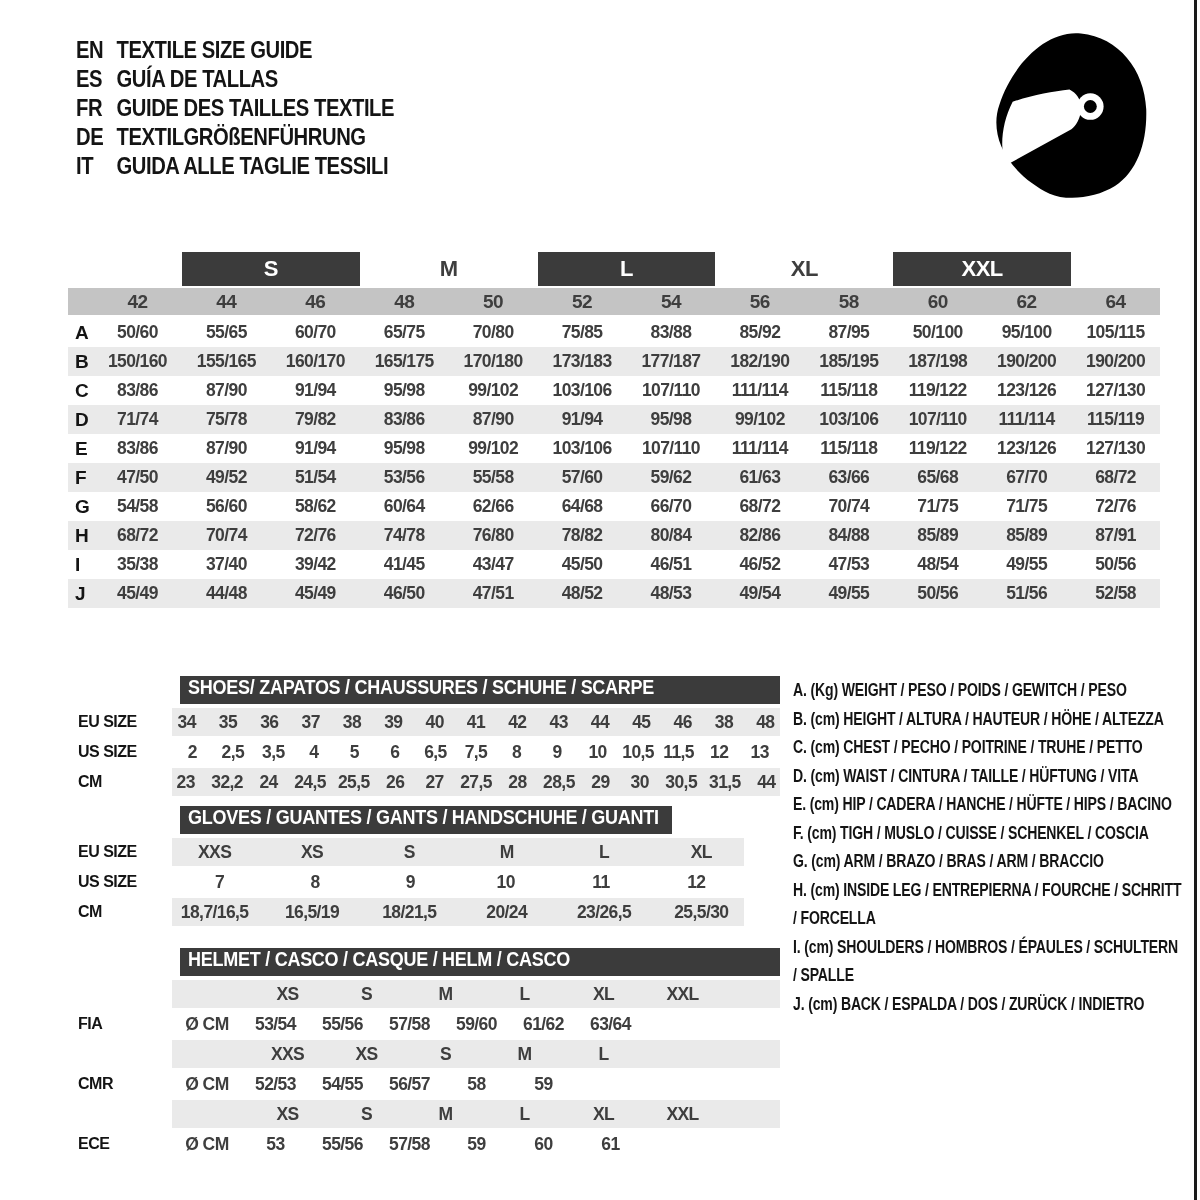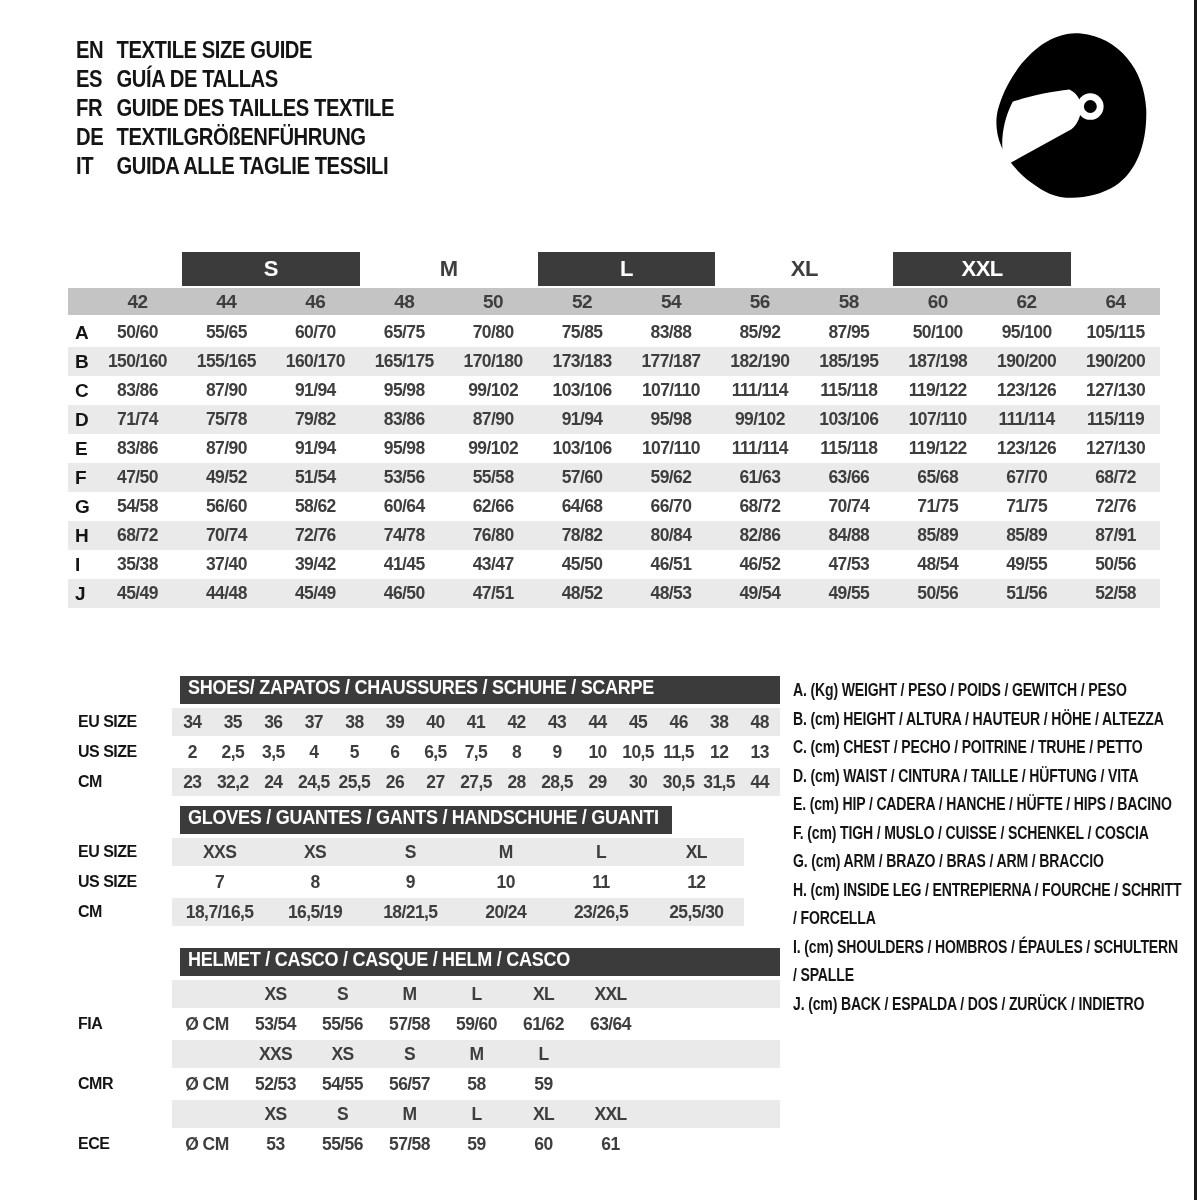--- a/index.html
+++ b/index.html
@@ -42,21 +42,21 @@
   .helmet{top:948px;}
   .sec-bar{margin-left:112px;height:28px;background:var(--dark-bar);margin-bottom:4px;display:flex;}
   .shoes .sec-bar,.helmet .sec-bar{width:600px;}
   .gloves .sec-bar{width:492px;}
   .sec-bar-text{color:#fff;font-weight:bold;font-size:20px;letter-spacing:-0.3px;padding-left:9px;
                 transform:scaleX(0.9);transform-origin:0 50%;white-space:nowrap;}
   .srow{display:flex;height:28px;margin-bottom:2px;}
   .slabel{width:104px;display:flex;align-items:center;padding-left:10px;font-weight:bold;font-size:16px;
           color:var(--text-black);letter-spacing:-0.5px;white-space:nowrap;}
   .svals{display:grid;height:100%;}
-  .svals.shaded{background:var(--row-shade);}
+  .svals.shaded{background:var(--row-shade);gap:12px;}
   .shoes .svals{width:608px;grid-template-columns:repeat(15,1fr);}
   .gloves .svals{width:572px;grid-template-columns:repeat(6,1fr);}
   .helmet .svals{width:608px;grid-template-columns:70px repeat(6,67px);}
   .scell{display:flex;align-items:center;justify-content:center;font-weight:bold;font-size:17.5px;
          color:var(--text-dark);letter-spacing:-0.6px;white-space:nowrap;}
 
   
   .legend{position:absolute;left:793px;top:676px;width:500px;transform:scaleX(0.78);transform-origin:0 0;}
   .legend-line{font-weight:bold;font-size:18px;line-height:28.5px;color:var(--text-black);letter-spacing:-0.2px;}
 

